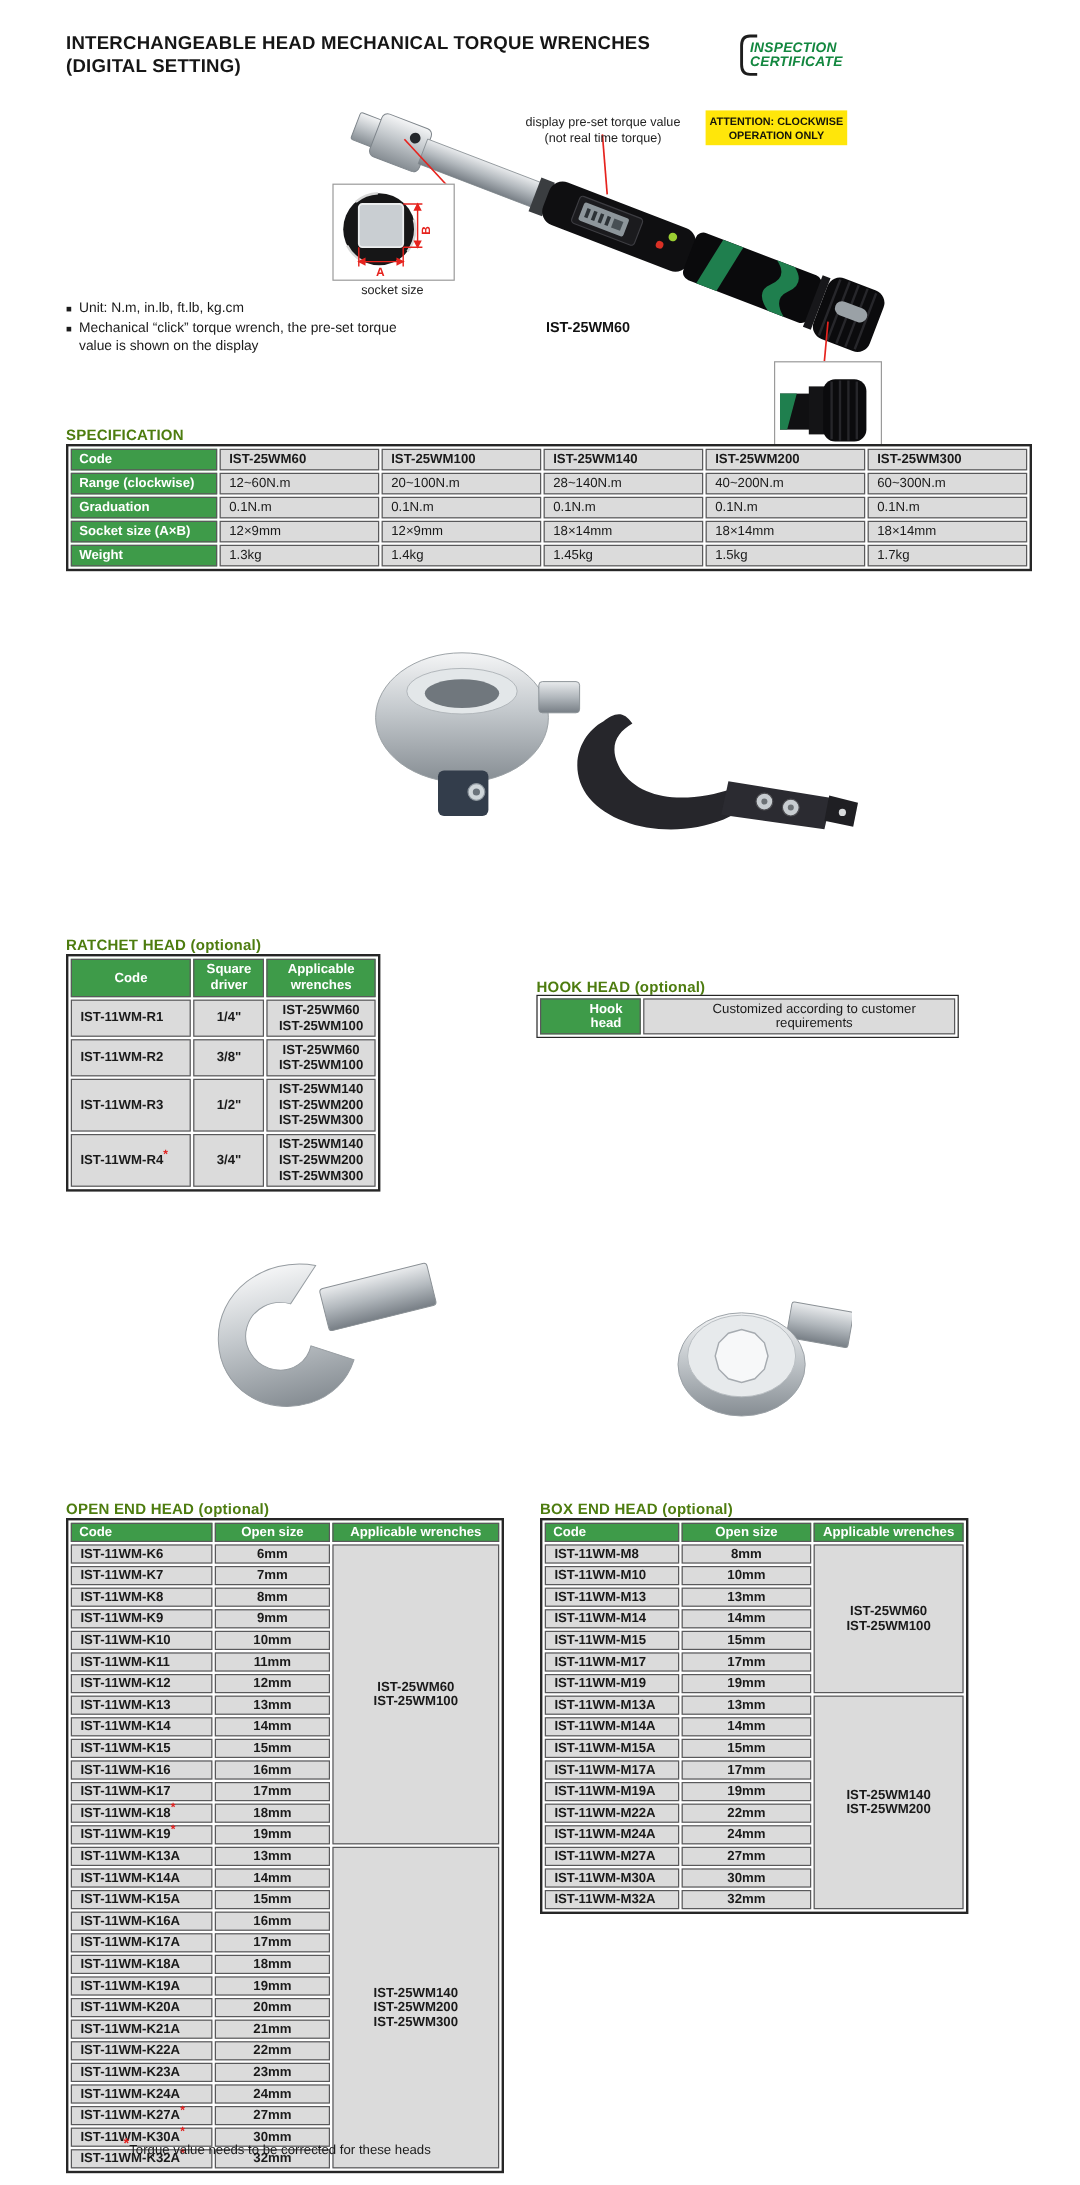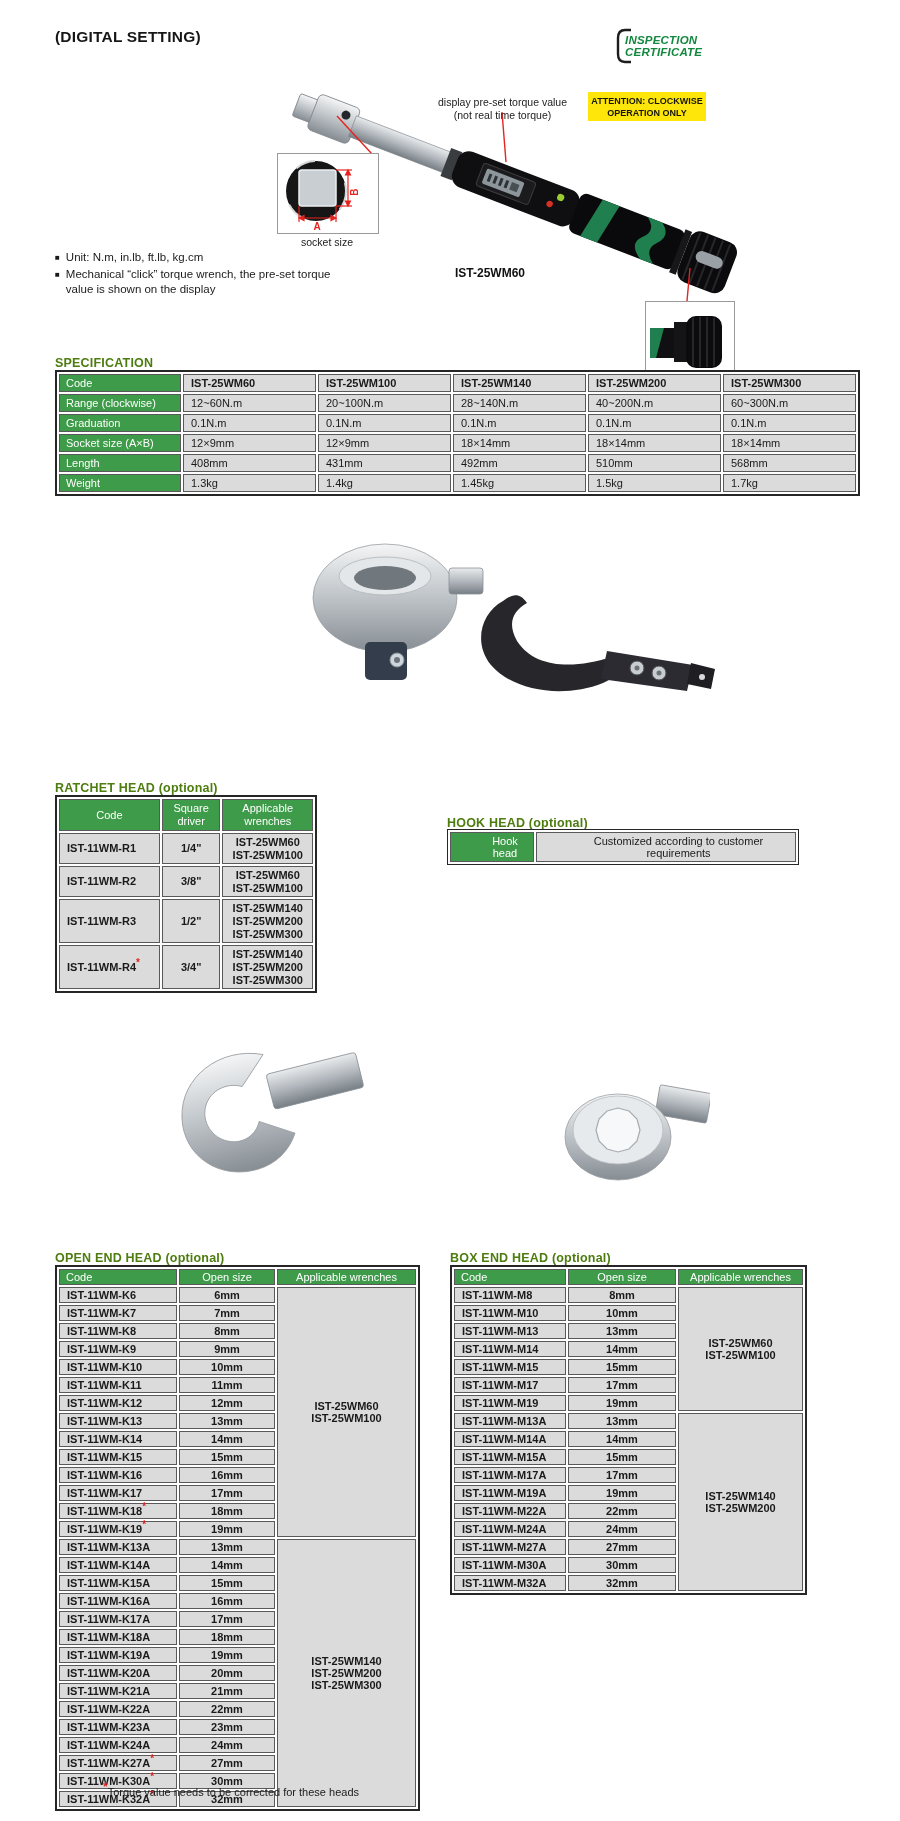--- a/index.html
+++ b/index.html
@@ -25,40 +25,41 @@
   .inset{background:#fff;border:1px solid #9a9a9a;}
 
   
   .bullets{font-size:11.5px;line-height:15px;color:#1b1b1b;}
   .b-row{display:flex;align-items:flex-start;margin-bottom:2px;}
   .b-sq{font-size:8px;line-height:15px;margin-right:6px;}
 
   
   table{border-collapse:separate;border-spacing:2px;border:2px solid #262626;background:#fff;}
   td{border:1px solid #59595b;font-size:11px;line-height:12px;vertical-align:middle;}
-  td.lab{background:#3E9B49;color:#fff;font-weight:normal;text-align:left;padding:2px 6px;}
+  td.lab{background:#3E9B49;color:#fff;font-weight:bold;text-align:left;padding:2px 6px;}
   td.cell{background:#DBDBDB;color:#1a1a1a;padding:1.5px 7px;}
   td.ctr{text-align:center;}
   td.bold{font-weight:bold;}
   td.pre{white-space:pre-line;}
   .mini td{font-size:11px;padding-left:32px;}
   sup.star{color:#E02321;font-weight:bold;font-size:10px;line-height:0;}
   .foot{font-size:11px;color:#1b1b1b;}
   .foot .star{font-size:12px;}
 
   .heads td{line-height:12px;padding:1px 6px;}
   .heads td.code{ text-align:left;padding-left:7px;}
   .ratchet td{line-height:13px;}
 </style>
 </head>
 <body>
 
 <div class="page">
 
   <div class="abs doc-title" style="left:55px;top:27px;">
+    <div>INTERCHANGEABLE HEAD MECHANICAL TORQUE WRENCHES</div>
     <div>(DIGITAL SETTING)</div>
   </div>
 
   <div class="abs" style="left:615px;top:28px;width:95px;height:36px;">
     <svg class="abs" style="left:0;top:0;" width="95" height="36">
       <path d="M16,2 L10,2 Q3,2 3,10 L3,26 Q3,34 10,34 L16,34" fill="none" stroke="#1d1d1d" stroke-width="2.4"></path>
     </svg>
     <div class="abs insp-text" style="left:10px;top:6px;">
       <div>INSPECTION</div>
       <div>CERTIFICATE</div>
@@ -214,28 +215,20 @@
         </tr>
         <tr>
           <td class="lab">Socket size (A×B)</td>
           <td class="cell">12×9mm</td>
           <td class="cell">12×9mm</td>
           <td class="cell">18×14mm</td>
           <td class="cell">18×14mm</td>
           <td class="cell">18×14mm</td>
         </tr>
         <tr>
-          <td class="lab">Length</td>
-          <td class="cell">408mm</td>
-          <td class="cell">431mm</td>
-          <td class="cell">492mm</td>
-          <td class="cell">510mm</td>
-          <td class="cell">568mm</td>
-        </tr>
-        <tr>
           <td class="lab">Weight</td>
           <td class="cell">1.3kg</td>
           <td class="cell">1.4kg</td>
           <td class="cell">1.45kg</td>
           <td class="cell">1.5kg</td>
           <td class="cell">1.7kg</td>
         </tr>
       </tbody>
   </table>
 

